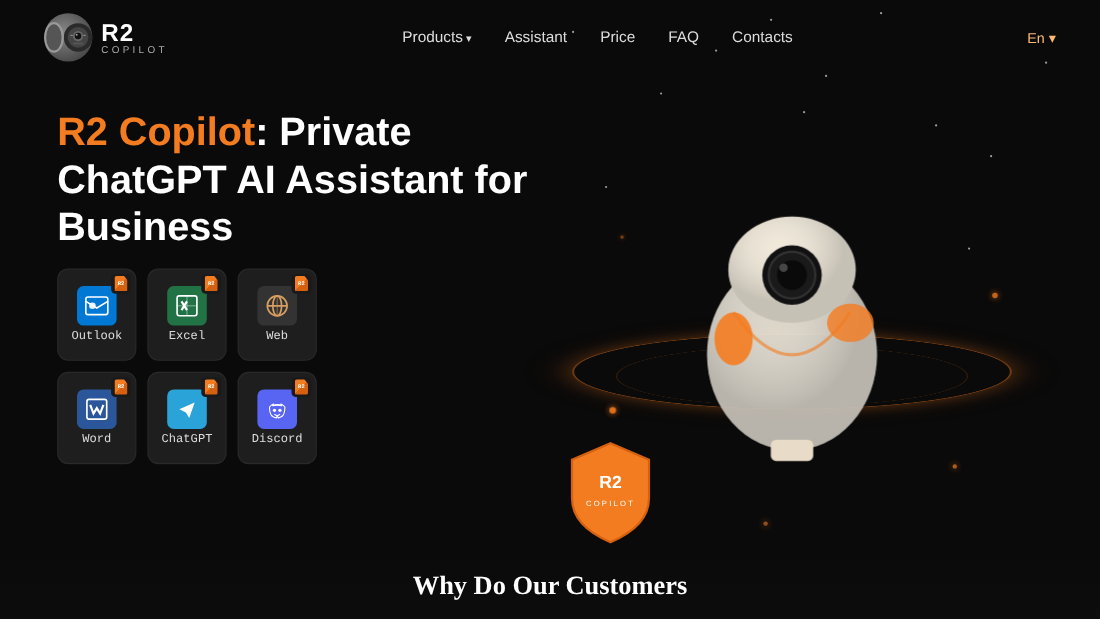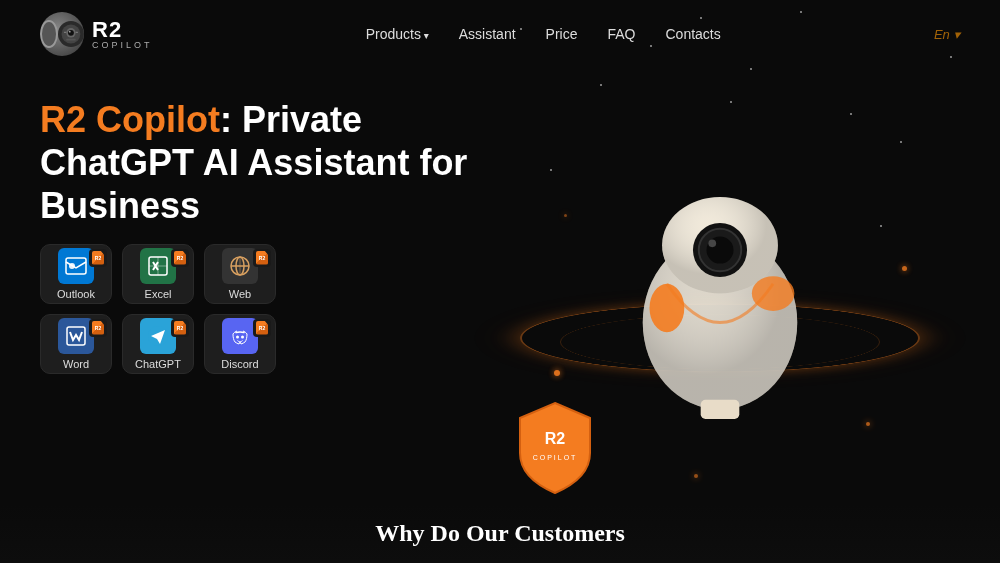--- a/index.html
+++ b/index.html
@@ -86,39 +86,39 @@
     .btn-login {
       border: 1px solid #aaa;
       background: transparent;
       color: #fff;
       padding: 7px 18px;
       border-radius: 6px;
       cursor: pointer;
       font-size: 13px;
     }
     .lang-selector {
-      color: #a16207;
+      color: #fdba74;
       font-size: 13px;
       cursor: pointer;
       background: none;
       border: none;
-      font-style: italic;
     }
 
     
     .hero {
       display: flex;
       position: relative;
       padding: 20px 40px 0 40px;
       height: calc(563px - 70px);
     }
     .hero-left {
       flex: 0 0 480px;
       z-index: 5;
       padding-top: 10px;
+      margin-left: 12px;
     }
     .hero-right {
       flex: 1;
       position: relative;
     }
 
     .hero-title {
       font-size: 36px;
       font-weight: 800;
       line-height: 1.2;
@@ -138,29 +138,30 @@
     
     .app-grid {
       display: grid;
       grid-template-columns: repeat(3, 72px);
       gap: 10px;
     }
     .app-item {
       background: #1e1e1e;
       border-radius: 10px;
       width: 72px;
-      height: 60px;
+      height: 84px;
       display: flex;
       flex-direction: column;
       align-items: center;
       justify-content: center;
       gap: 4px;
       cursor: pointer;
       position: relative;
       border: 1px solid #2a2a2a;
+      font-family: Liberation Mono, monospace;
     }
     .app-item .badge {
       position: absolute;
       top: 4px;
       right: 4px;
       width: 18px;
       height: 18px;
       background: #1a1a1a;
       border-radius: 4px;
       display: flex;

